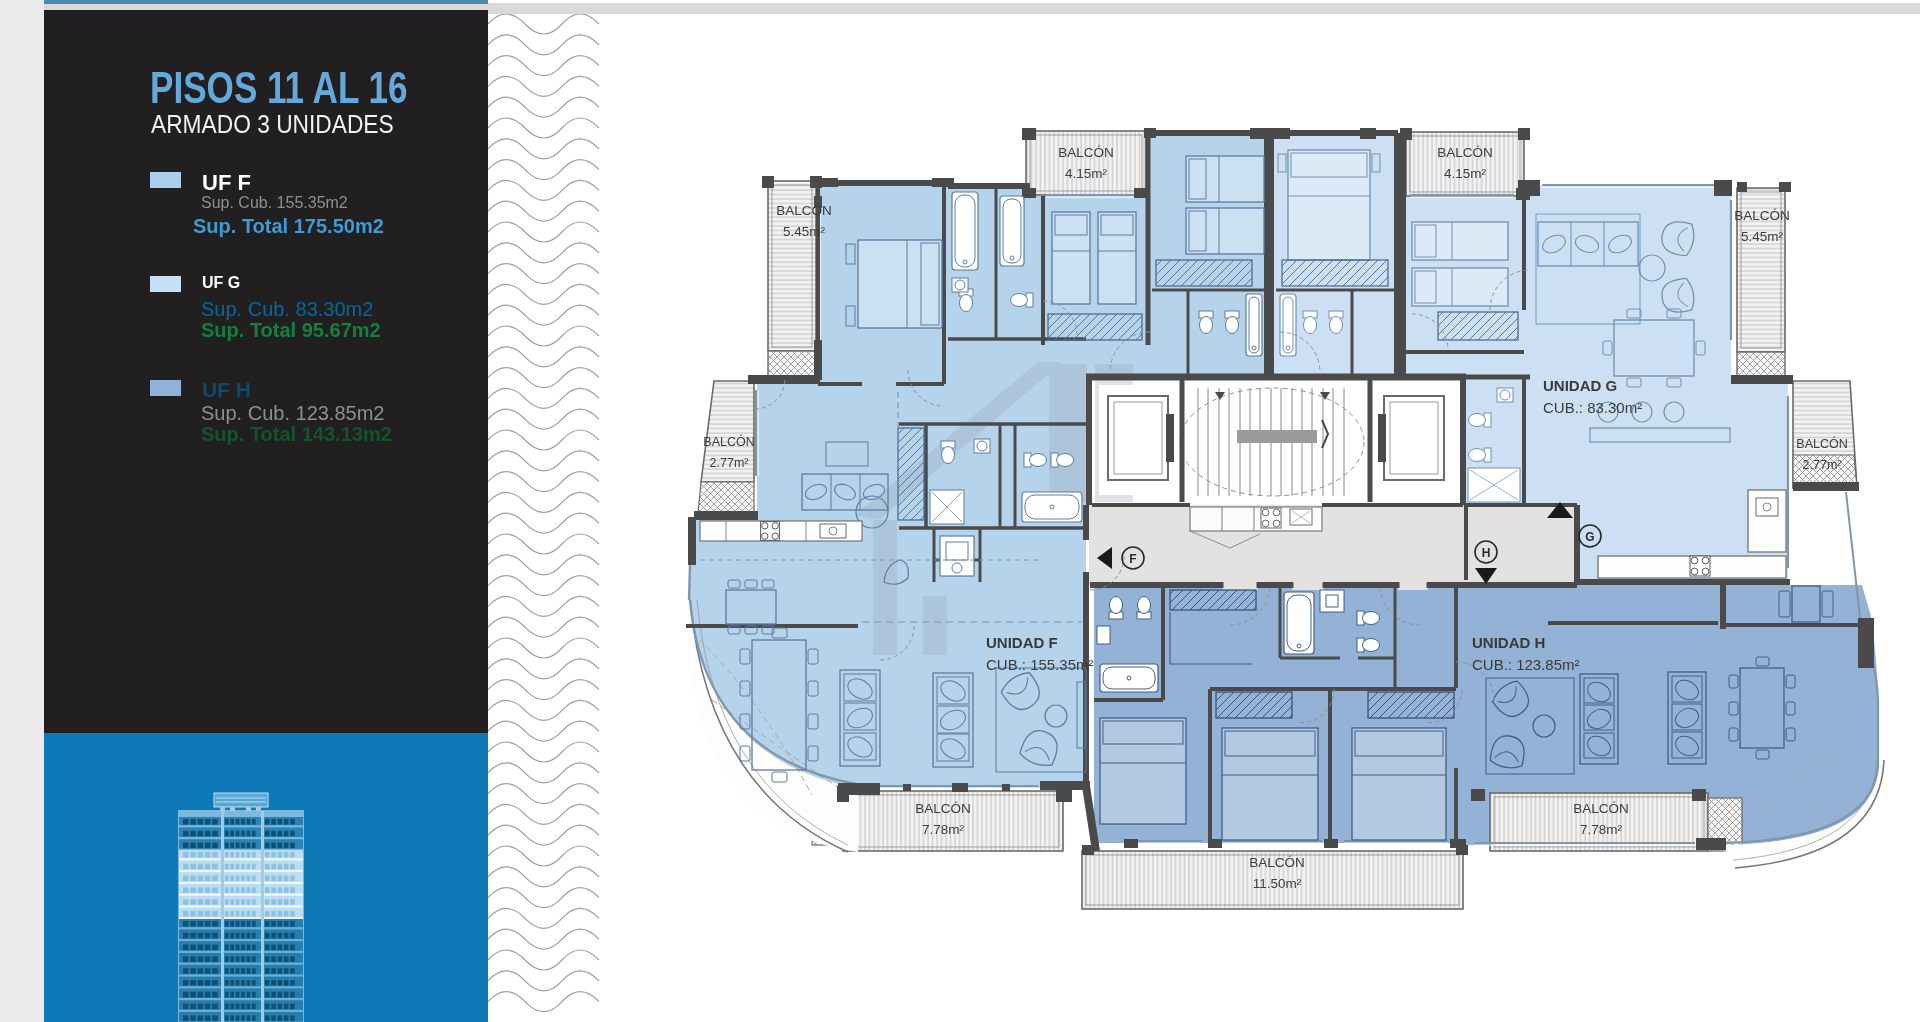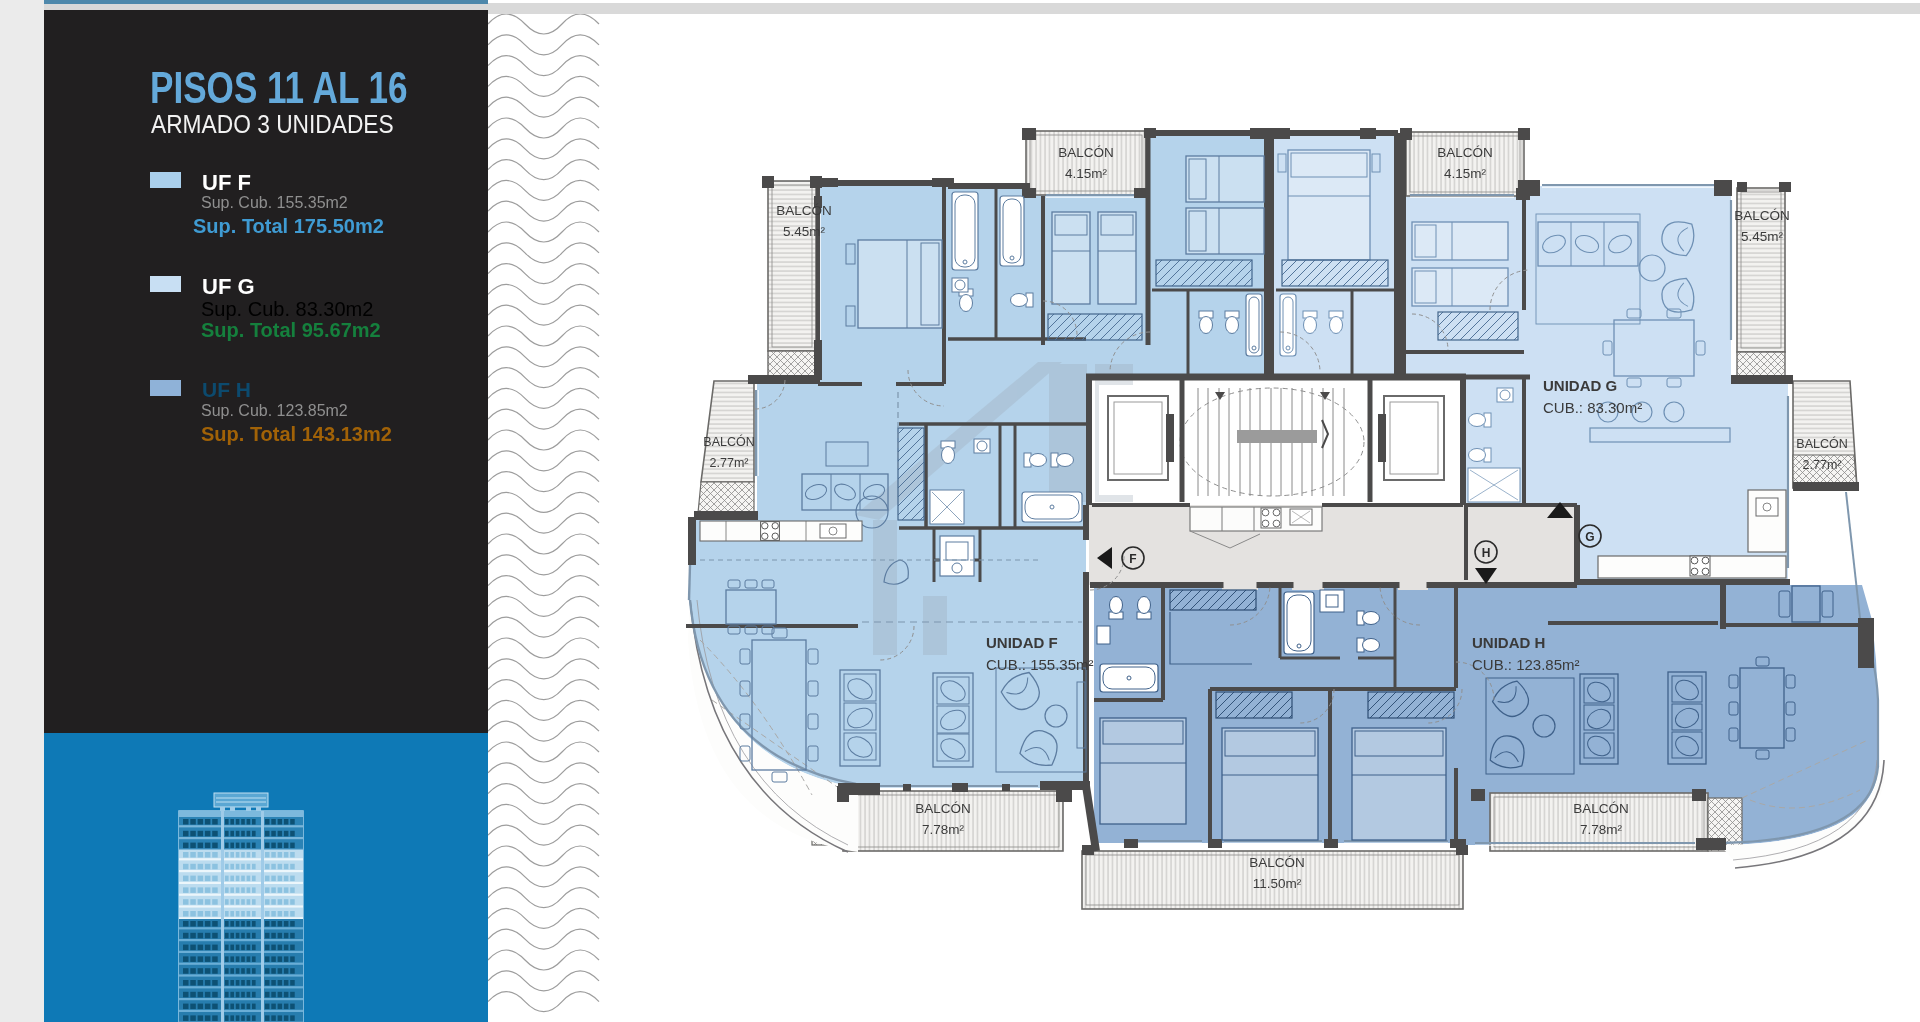--- a/index.html
+++ b/index.html
@@ -22,33 +22,33 @@
 <div class="abs" style="left:150px;top:172px;width:31px;height:16px;background:#a9cfec"></div>
 
 <div class="abs" style="left:202px;top:170px;font-size:22px;font-weight:bold;color:#fff">UF F</div>
 
 <div class="abs" style="left:201px;top:194px;font-size:16px;color:#8f8f8f">Sup. Cub. 155.35m2</div>
 
 <div class="abs" style="left:193px;top:215px;font-size:20px;font-weight:bold;color:#3f9bd3">Sup. Total 175.50m2</div>
 
 <div class="abs" style="left:150px;top:276px;width:31px;height:16px;background:#c8dff3"></div>
 
-<div class="abs" style="left:202px;top:274px;font-size:22px;font-weight:bold;color:#fff">UF G</div>
-
-<div class="abs" style="left:201px;top:298px;font-size:20px;color:#000000">Sup. Cub. 83.30m2</div>
+<div class="abs" style="left:202px;top:274px;font-size:16px;font-weight:bold;color:#fff">UF G</div>
+
+<div class="abs" style="left:201px;top:298px;font-size:20px;color:#0369a1">Sup. Cub. 83.30m2</div>
 
 <div class="abs" style="left:201px;top:319px;font-size:20px;font-weight:bold;color:#15803d">Sup. Total 95.67m2</div>
 
 <div class="abs" style="left:150px;top:380px;width:31px;height:16px;background:#8fb2d8"></div>
 
 <div class="abs" style="left:202px;top:378px;font-size:21px;font-weight:bold;color:#0c4a6e">UF H</div>
 
-<div class="abs" style="left:201px;top:402px;font-size:16px;color:#8f8f8f">Sup. Cub. 123.85m2</div>
-
-<div class="abs" style="left:201px;top:423px;font-size:20px;font-weight:bold;color:#a16207">Sup. Total 143.13m2</div>
+<div class="abs" style="left:201px;top:402px;font-size:20px;color:#8f8f8f">Sup. Cub. 123.85m2</div>
+
+<div class="abs" style="left:201px;top:423px;font-size:20px;font-weight:bold;color:#14532d">Sup. Total 143.13m2</div>
 
 <div class="abs" style="left:44px;top:733px;width:444px;height:289px;background:#0e79b6"></div>
 
 <svg class="abs" style="left:44px;top:733px" width="444" height="289" viewBox="0 0 444 289">
     <rect x="170" y="60" width="54" height="14" fill="#5aa7d3" stroke="#bfe0f2" stroke-width="1"></rect>
     <line x1="172" y1="65" x2="222" y2="65" stroke="#bfe0f2" stroke-width="1"></line>
     <line x1="172" y1="69" x2="222" y2="69" stroke="#bfe0f2" stroke-width="1"></line>
     <rect x="176" y="74" width="5" height="4" fill="#9fcce8"></rect>
     <rect x="186" y="74" width="5" height="4" fill="#9fcce8"></rect>
     <rect x="202" y="74" width="5" height="4" fill="#9fcce8"></rect>

